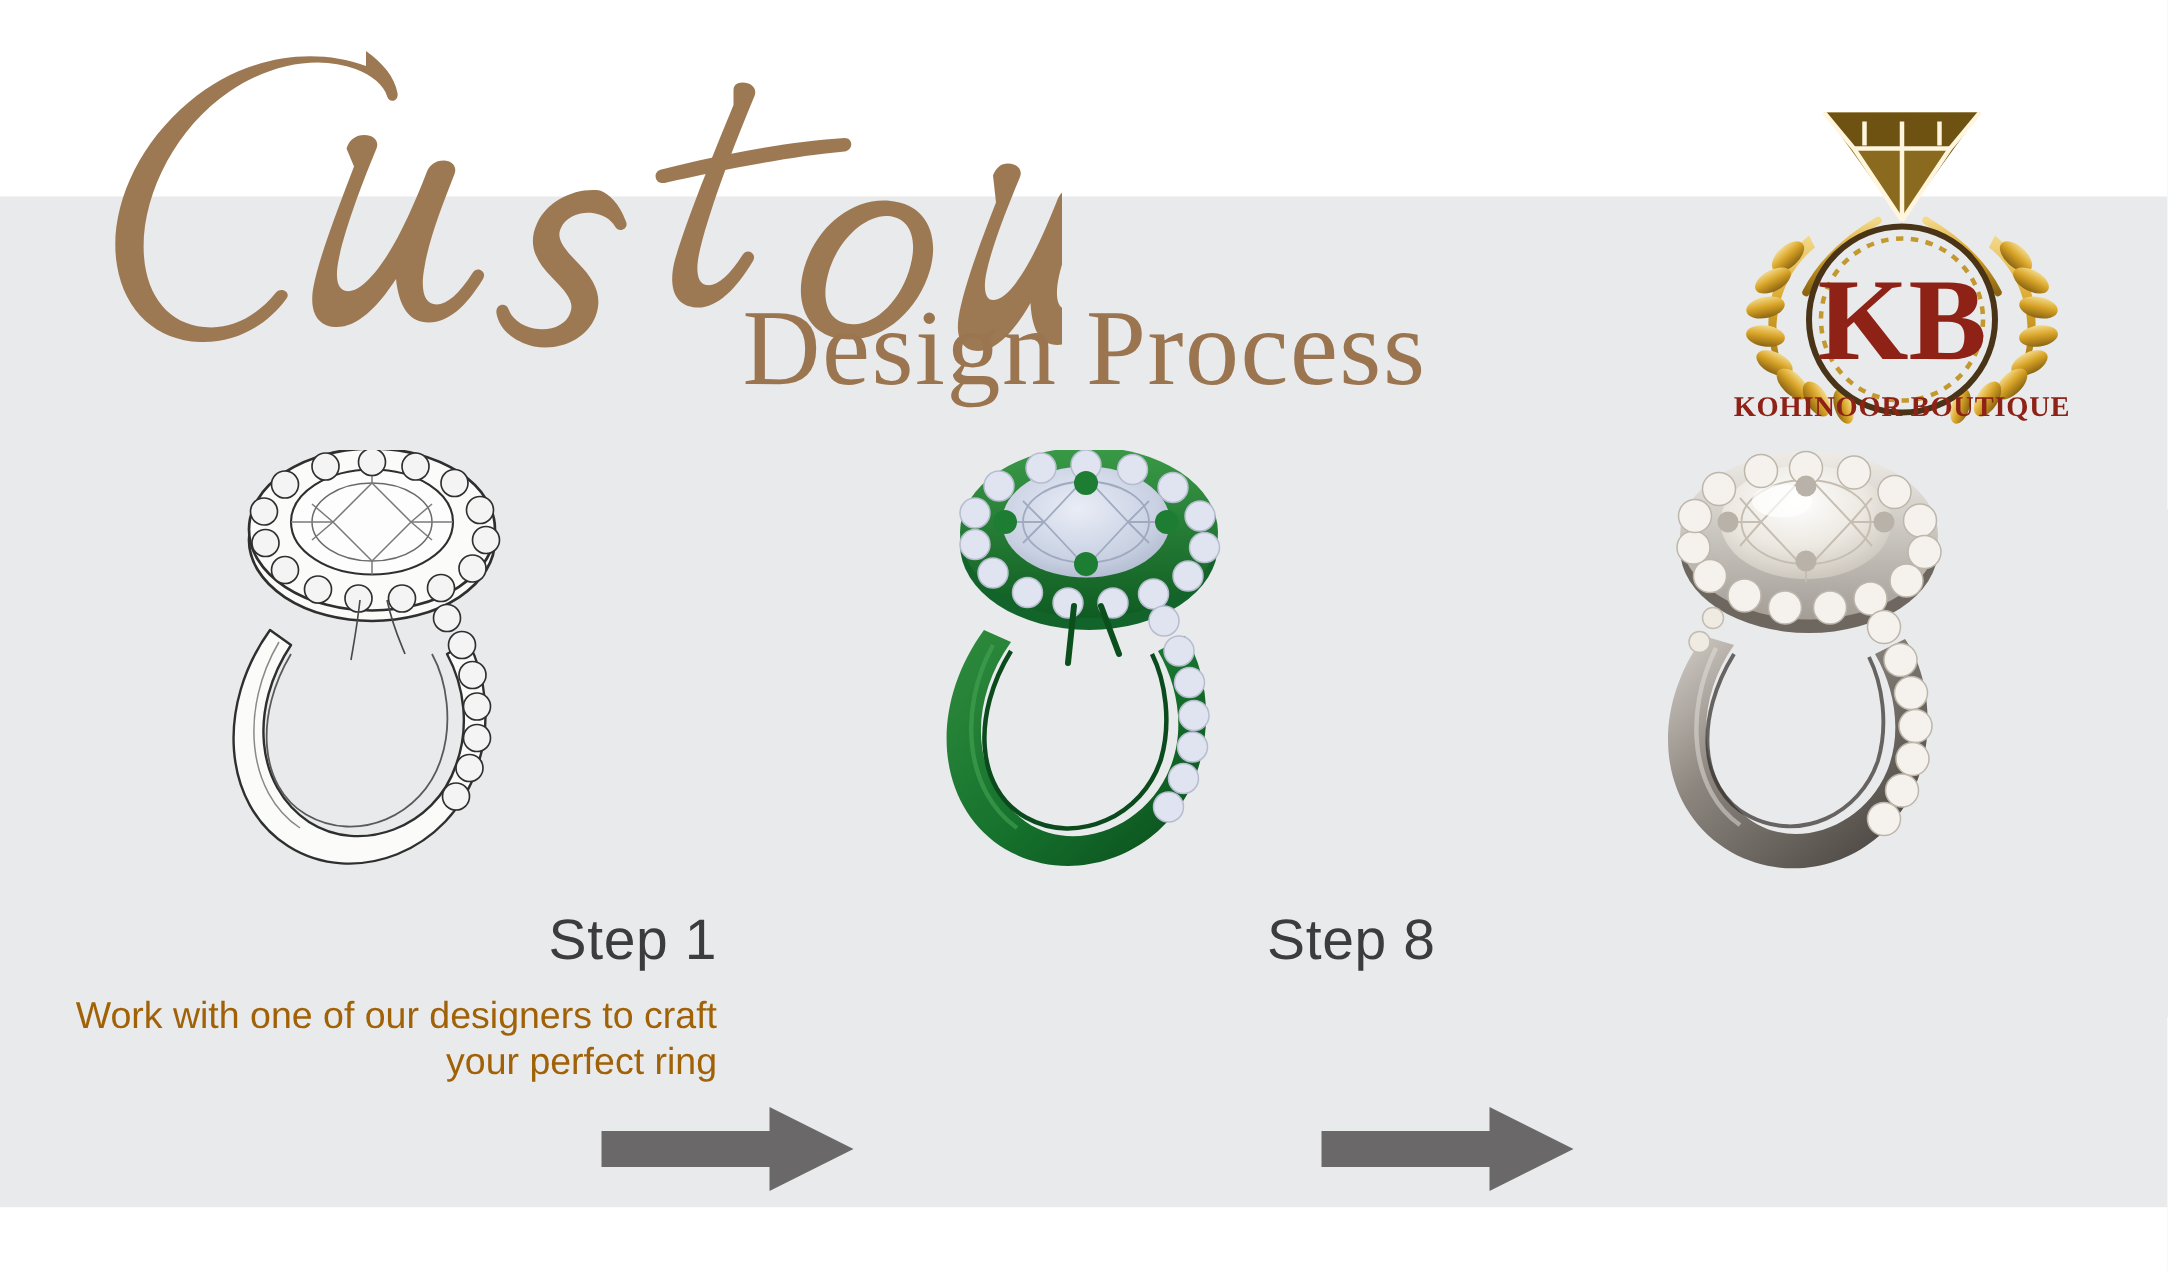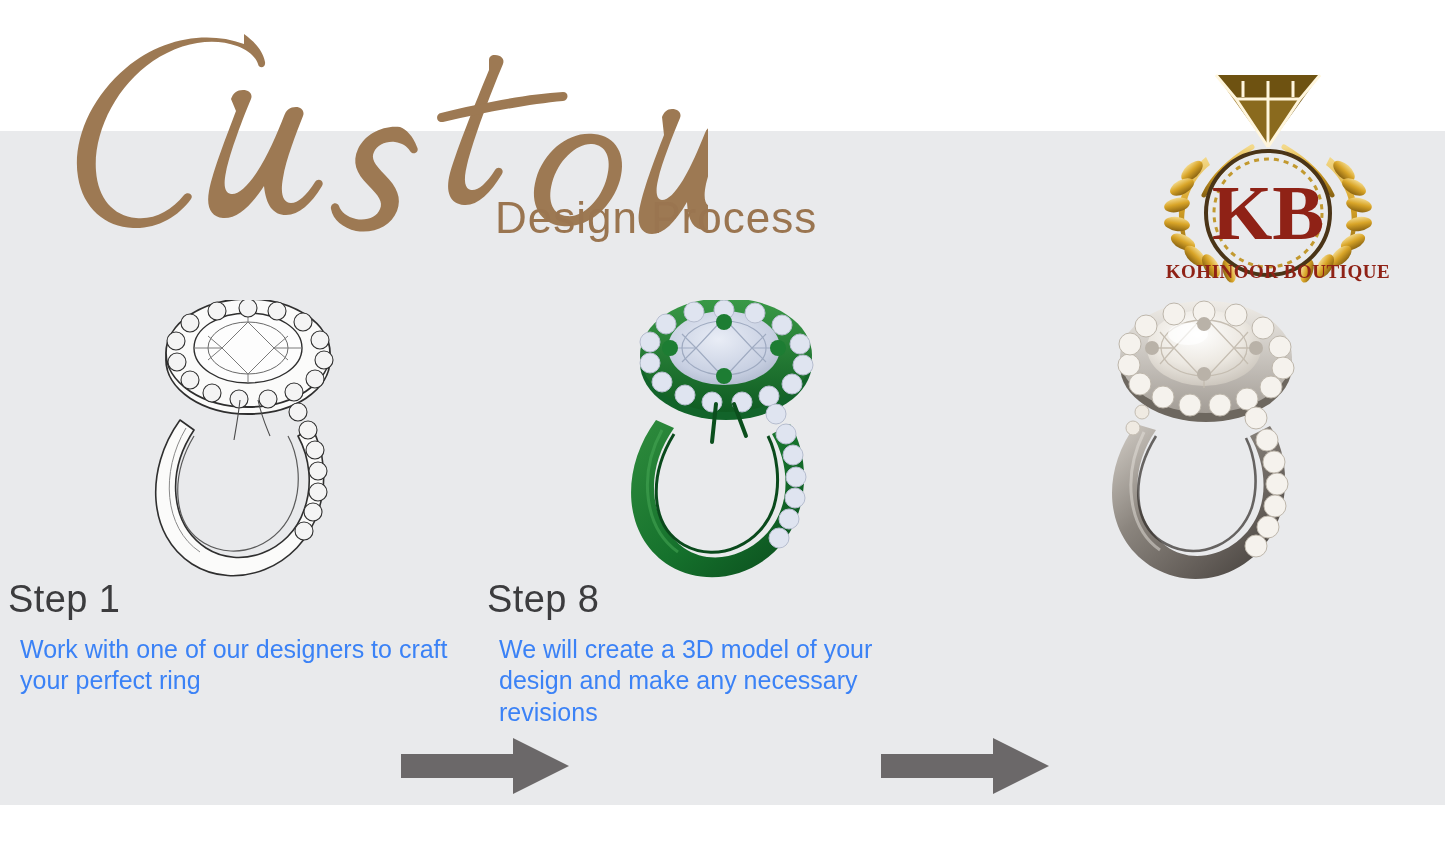--- a/index.html
+++ b/index.html
@@ -15,58 +15,58 @@
   .band-top{position:absolute;left:0;top:0;width:1445px;height:131px;background:#ffffff;}
   .band-mid{position:absolute;left:0;top:131px;width:1445px;height:674px;background:#e9eaec;}
   .band-bot{position:absolute;left:0;top:805px;width:1445px;height:44px;background:#ffffff;}
 
   
   .custom-script{
     position:absolute;left:48px;top:10px;width:660px;height:230px;
   }
   .dp{
     position:absolute;left:495px;top:196px;
-    font-family:Liberation Sans, sans-serif;
-    font-size:44px;line-height:1;
+    font-family:Liberation Serif, serif;
+    font-size:72px;line-height:1;
     color:#9a7550;letter-spacing:1px;
     white-space:nowrap;
   }
 
   
   .logo{position:absolute;left:1148px;top:55px;width:240px;height:230px;}
   .logo-wordmark{
-    position:absolute;left:10px;bottom:2px;width:240px;text-align:center;
+    position:absolute;left:0;bottom:2px;width:240px;text-align:center;
     font-family:"Liberation Serif", serif;
     font-size:19px;font-weight:700;letter-spacing:.5px;
     color:#8f2216;white-space:nowrap;
   }
 
   
   .steps{position:absolute;left:0;top:300px;width:1445px;height:300px;}
   .step-art{position:absolute;width:252px;height:290px;top:0;}
   .art1{left:122px;}
   .art2{left:600px;}
   .art3{left:1080px;}
 
   .arrow{position:absolute;top:432px;width:180px;height:68px;}
   .arrow1{left:395px;}
   .arrow2{left:875px;}
 
   
-  .caption{position:absolute;top:580px;width:470px;text-align:left;}
+  .caption{position:absolute;top:608px;width:470px;text-align:right;}
   .cap1{left:8px;}
   .cap2{left:487px;}
   .cap3{left:966px;}
   .step-title{
     font-size:38px;font-weight:400;color:#3c3c3e;
     letter-spacing:.4px;margin:0 0 16px 0;line-height:1;
   }
   .step-desc{
-    font-size:25px;line-height:1.25;color:#3b82f6;
-    letter-spacing:0px;margin:12px;font-weight:400;
+    font-size:25px;line-height:1.25;color:#a16207;
+    letter-spacing:0px;margin:0;font-weight:400;
   }
 </style>
 </head>
 <body>
 
 <div id="stage">
 
   <div class="band-top"></div>
   <div class="band-mid"></div>
   <div class="band-bot"></div>
@@ -387,19 +387,18 @@
     </div>
   </div>
 
   <div class="caption cap1">
     <div class="step-title">Step 1</div>
     <div class="step-desc">Work with one of our designers to craft your perfect ring</div>
   </div>
 
   <div class="caption cap2">
     <div class="step-title">Step 8</div>
-    <div class="step-desc">We will create a 3D model of your design and make any necessary revisions</div>
   </div>
 
   <div class="caption cap3">
   </div>
 
 </div>
 
 </body></html>

